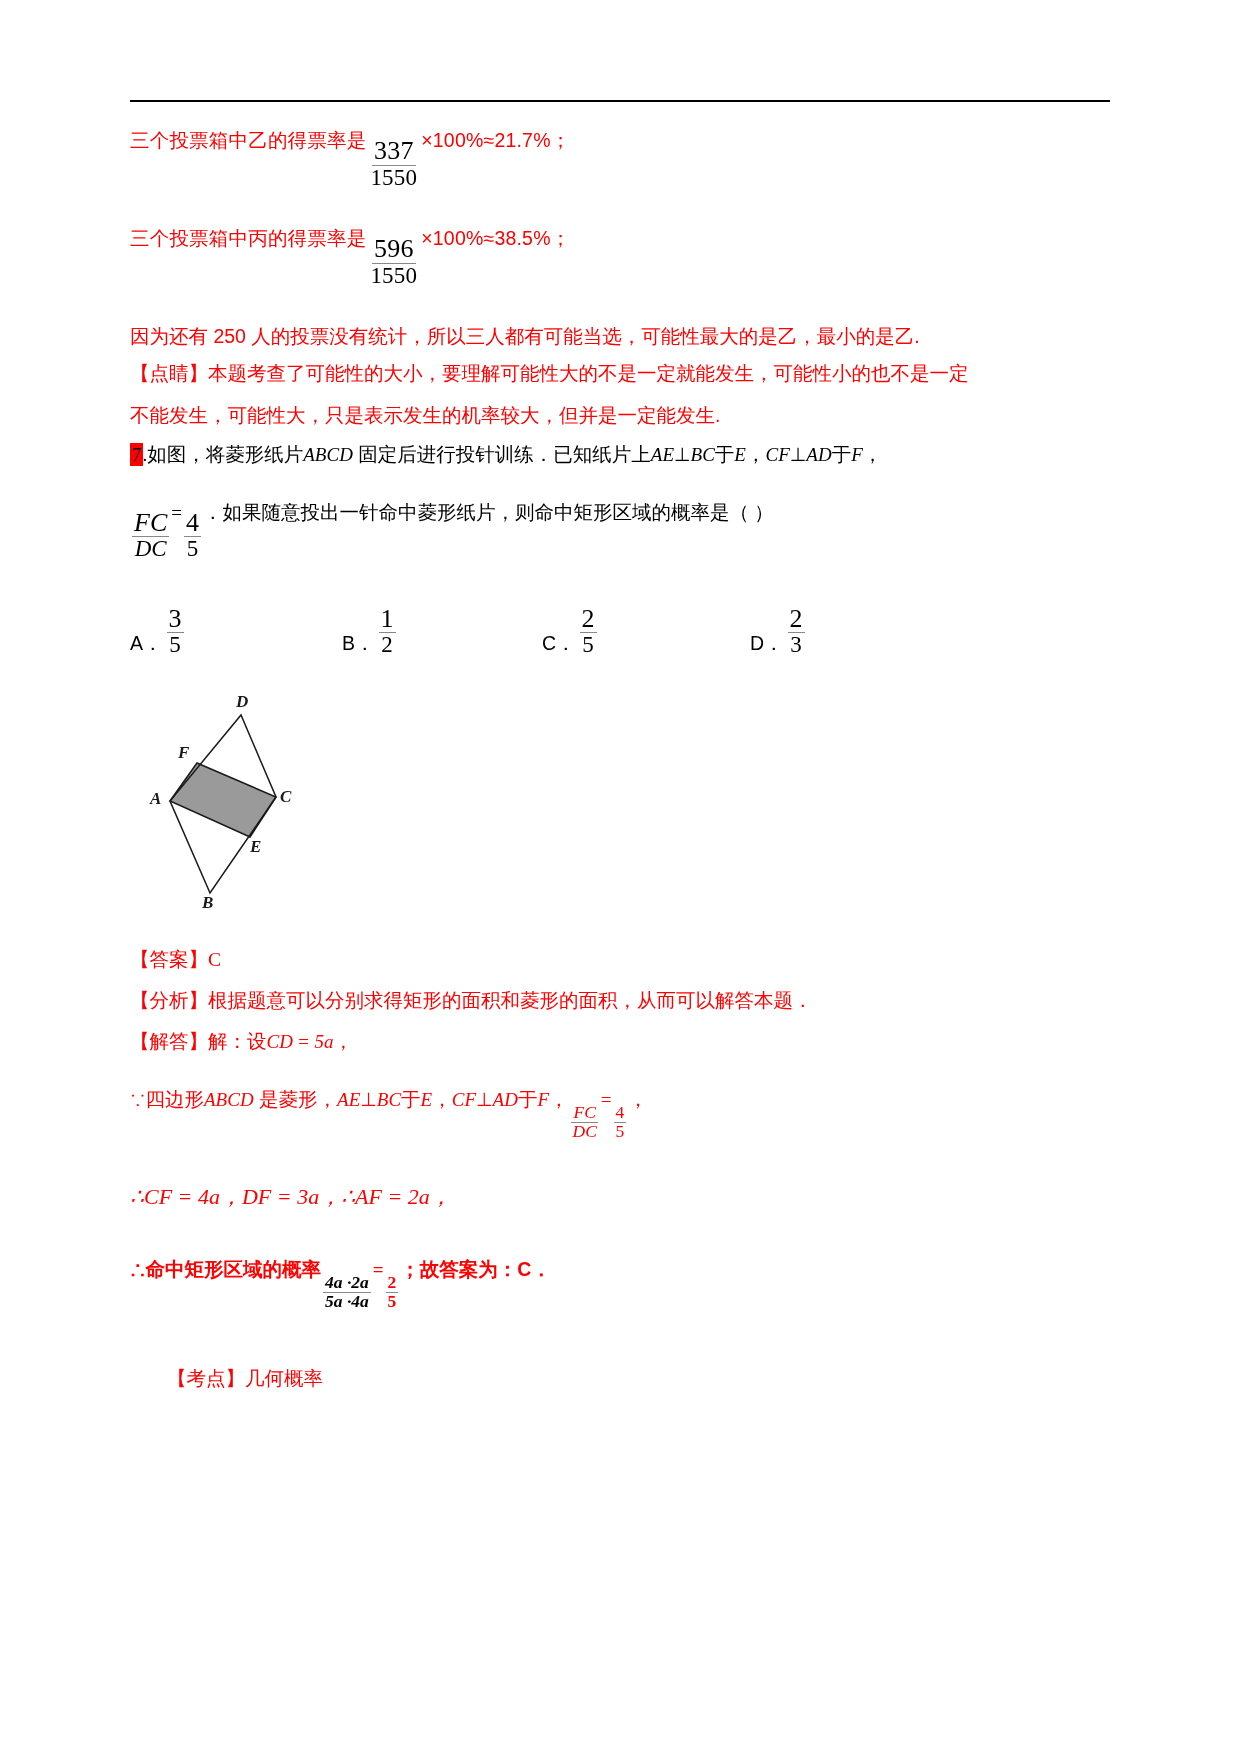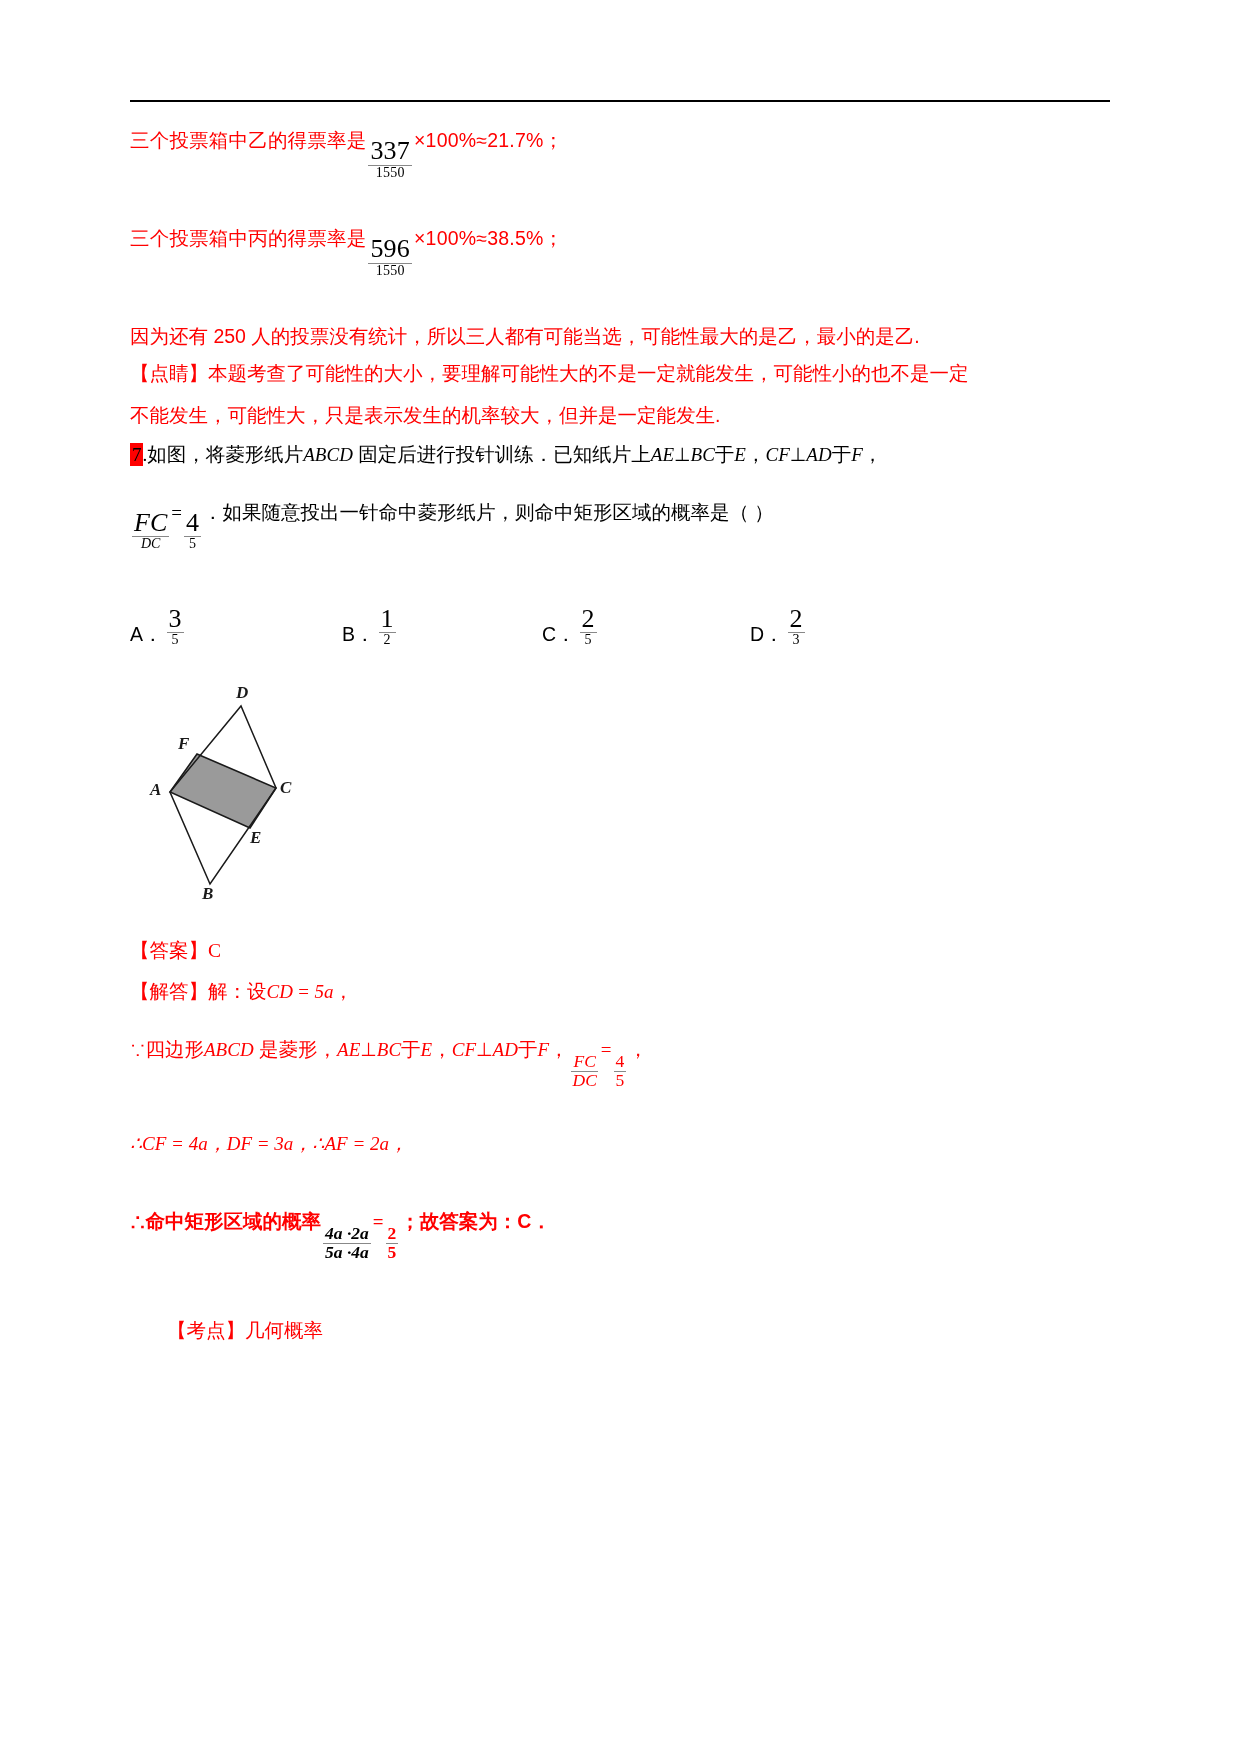--- a/index.html
+++ b/index.html
@@ -74,21 +74,21 @@
     font-style: normal;
     color: #000;
     line-height: 1.02;
   }
   .frac .num {
     font-size: 26px;
     padding: 0 2px;
     border-bottom: 1.3px solid #888;
   }
   .frac .den {
-    font-size: 14px;
+    font-size: 23px;
     padding: 0 2px;
   }
   .frac.ital .num, .frac.ital .den {
     font-style: italic;
   }
   .frac.small { vertical-align: -0.60em; }
   .frac.small .num, .frac.small .den { font-size: 17.5px; }
 
   .eqsign {
     font-family: "Liberation Serif", serif;
@@ -244,40 +244,43 @@
       <span class="figlabel" style="left:110px; top:146px;">E</span>
       <span class="figlabel" style="left:62px; top:202px;">B</span>
     </div>
 
     <div class="spacer-md"></div>
 
     <p class="para red" style="margin-bottom:16px;font-family:Liberation Serif, serif;">
       <span>【答案】</span><span>C</span>
     </p>
 
+    <p class="para red" style="margin-bottom:16px;">
+      <span>【分析】</span><span>根据题意可以分别求得矩形的面积和菱形的面积，从而可以解答本题．</span>
+    </p>
 
     <p class="para red" style="margin-bottom:16px;">
       <span>【解答】</span><span>解：设</span><span class="serif-i red">CD</span>&nbsp;<span class="serif-r red">=</span>&nbsp;<span class="serif-i red">5a</span><span>，</span>
     </p>
 
     <div class="spacer-sm"></div>
 
     <p class="para red" style="margin-bottom:16px;">
       <span>∵四边形</span><span class="serif-i red">ABCD</span>&nbsp;<span>是菱形，</span><span class="serif-i red">AE</span><span class="serif-r red">⊥</span><span class="serif-i red">BC</span><span>于</span><span class="serif-i red">E</span><span>，</span><span class="serif-i red">CF</span><span class="serif-r red">⊥</span><span class="serif-i red">AD</span><span>于</span><span class="serif-i red">F</span><span>，</span><span class="frac ital small" style="color:#ff0000;">
           <span class="num">FC</span>
           <span class="den">DC</span>
         </span><span class="eqsign red">=</span><span class="frac small" style="color:#ff0000;">
           <span class="num">4</span>
           <span class="den">5</span>
         </span><span>，</span>
     </p>
 
     <div class="spacer-md"></div>
 
-    <p class="para red serif-i" style="margin-bottom:26px; font-size:19px;">
+    <p class="para red serif-i" style="margin-bottom:20px; font-size:22px;">
       <span>∴CF = 4a，DF = 3a，∴AF = 2a，</span>
     </p>
 
     <div class="spacer-md"></div>
 
     <p class="para red" style="margin-bottom:16px;font-weight:bold;">
       <span>∴命中矩形区域的概率</span><span class="frac ital small" style="color:#000000;">
           <span class="num">4a ·2a</span>
           <span class="den">5a ·4a</span>
         </span><span class="eqsign red">=</span><span class="frac small" style="color:#ff0000;">

